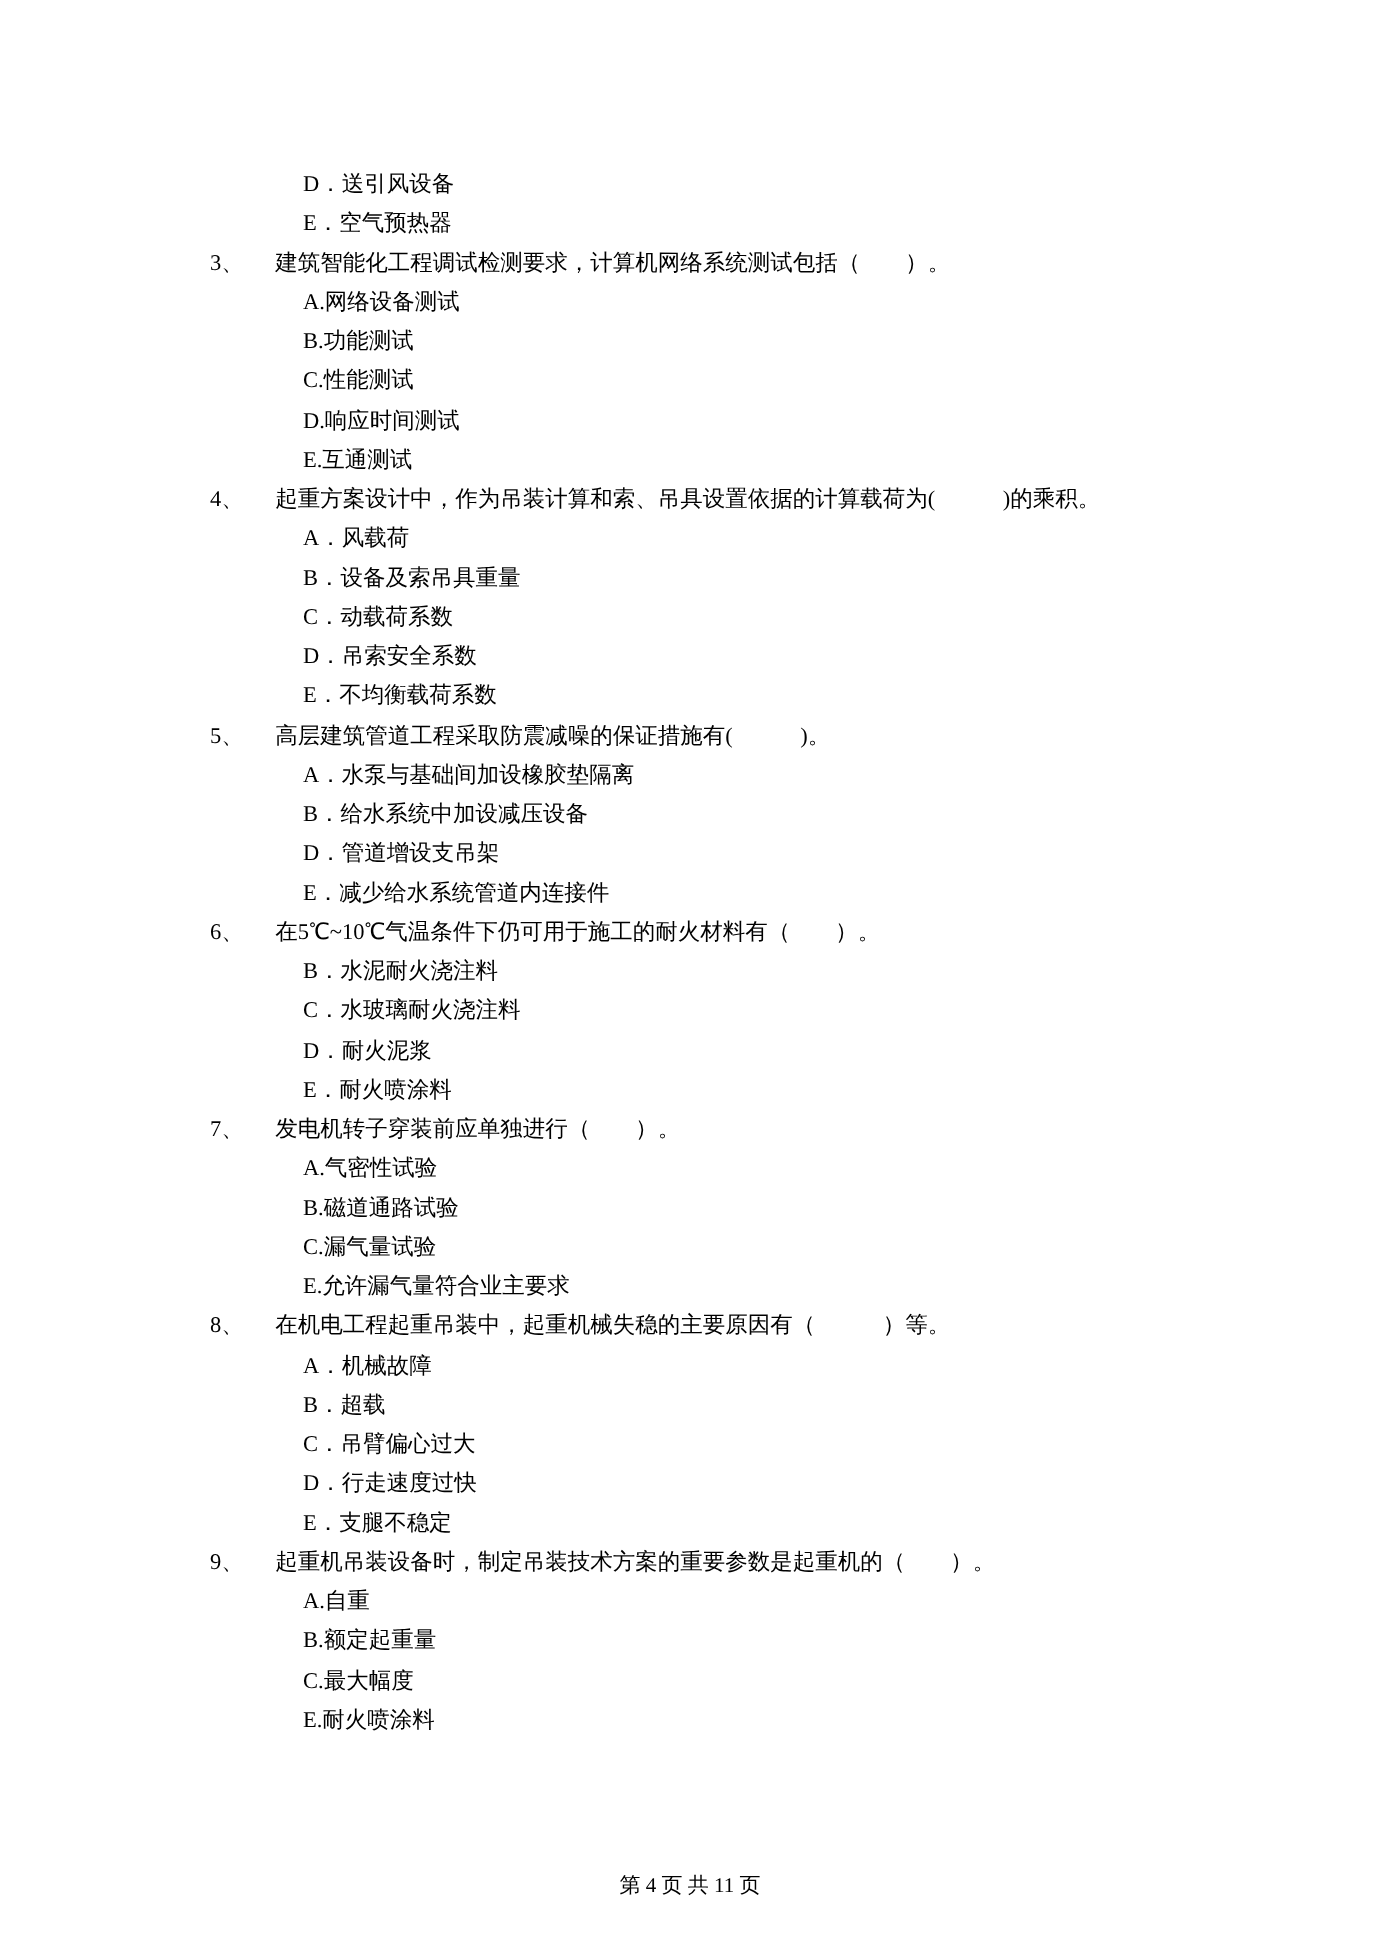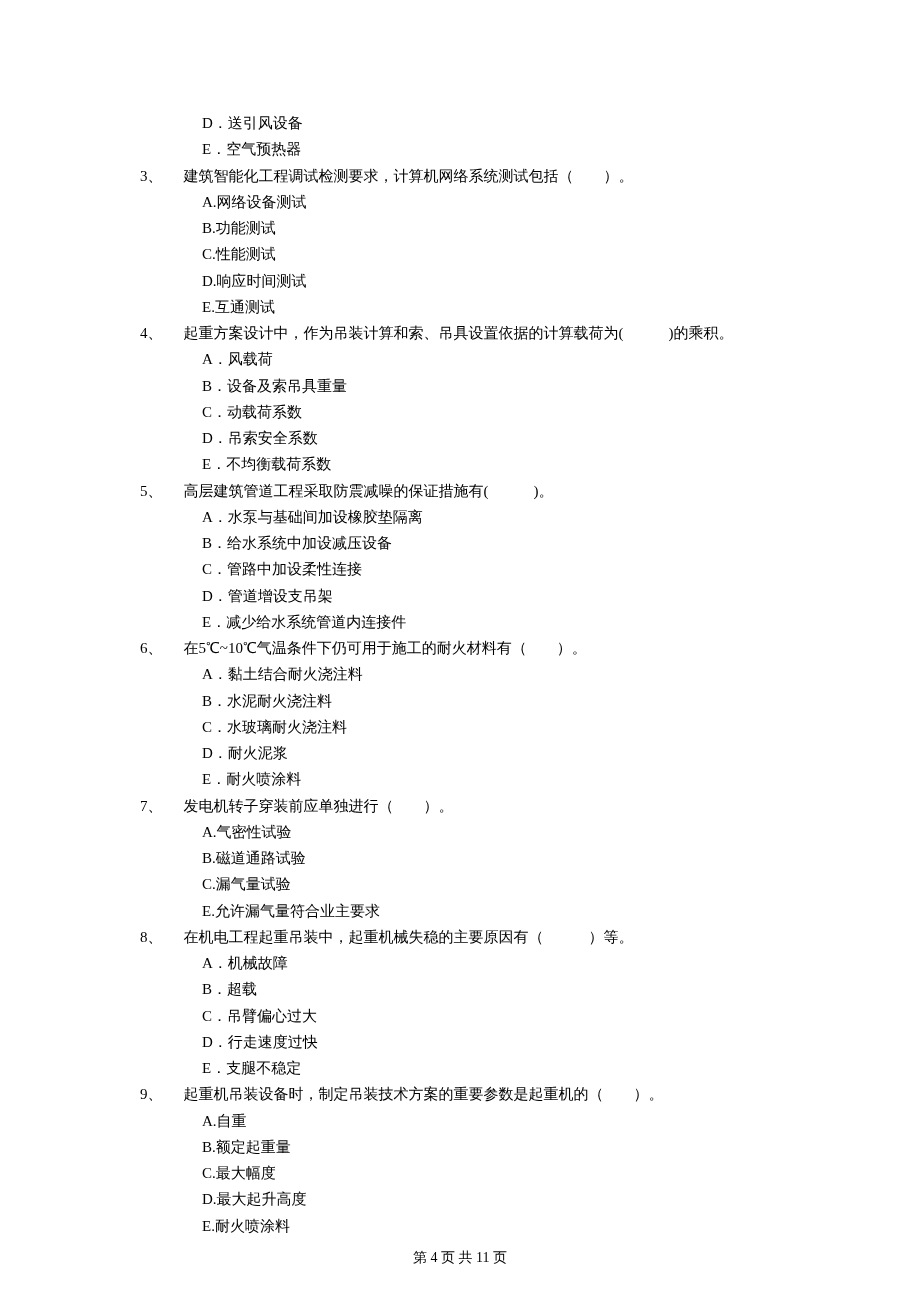--- a/index.html
+++ b/index.html
@@ -77,31 +77,29 @@
     <span class="option">E．不均衡载荷系数</span>
   </div>
 
   <div class="question">
     <span class="q-num">5、</span>
     <span class="q-text">高层建筑管道工程采取防震减噪的保证措施有(　　　)。</span>
   </div>
   <div class="option-group">
     <span class="option">A．水泵与基础间加设橡胶垫隔离</span>
     <span class="option">B．给水系统中加设减压设备</span>
-    <span class="option">C．管路中加设柔性连接</span>
     <span class="option">D．管道增设支吊架</span>
     <span class="option">E．减少给水系统管道内连接件</span>
   </div>
 
   <div class="question">
     <span class="q-num">6、</span>
     <span class="q-text">在5℃~10℃气温条件下仍可用于施工的耐火材料有（　　）。</span>
   </div>
   <div class="option-group">
-    <span class="option">A．黏土结合耐火浇注料</span>
     <span class="option">B．水泥耐火浇注料</span>
     <span class="option">C．水玻璃耐火浇注料</span>
     <span class="option">D．耐火泥浆</span>
     <span class="option">E．耐火喷涂料</span>
   </div>
 
   <div class="question">
     <span class="q-num">7、</span>
     <span class="q-text">发电机转子穿装前应单独进行（　　）。</span>
   </div>
@@ -125,19 +123,18 @@
   </div>
 
   <div class="question">
     <span class="q-num">9、</span>
     <span class="q-text">起重机吊装设备时，制定吊装技术方案的重要参数是起重机的（　　）。</span>
   </div>
   <div class="option-group">
     <span class="option">A.自重</span>
     <span class="option">B.额定起重量</span>
     <span class="option">C.最大幅度</span>
-    <span class="option">D.最大起升高度</span>
     <span class="option">E.耐火喷涂料</span>
   </div>
 
 </div>
 
 <div class="footer">第 4 页 共 11 页</div>
 
 </body></html>

